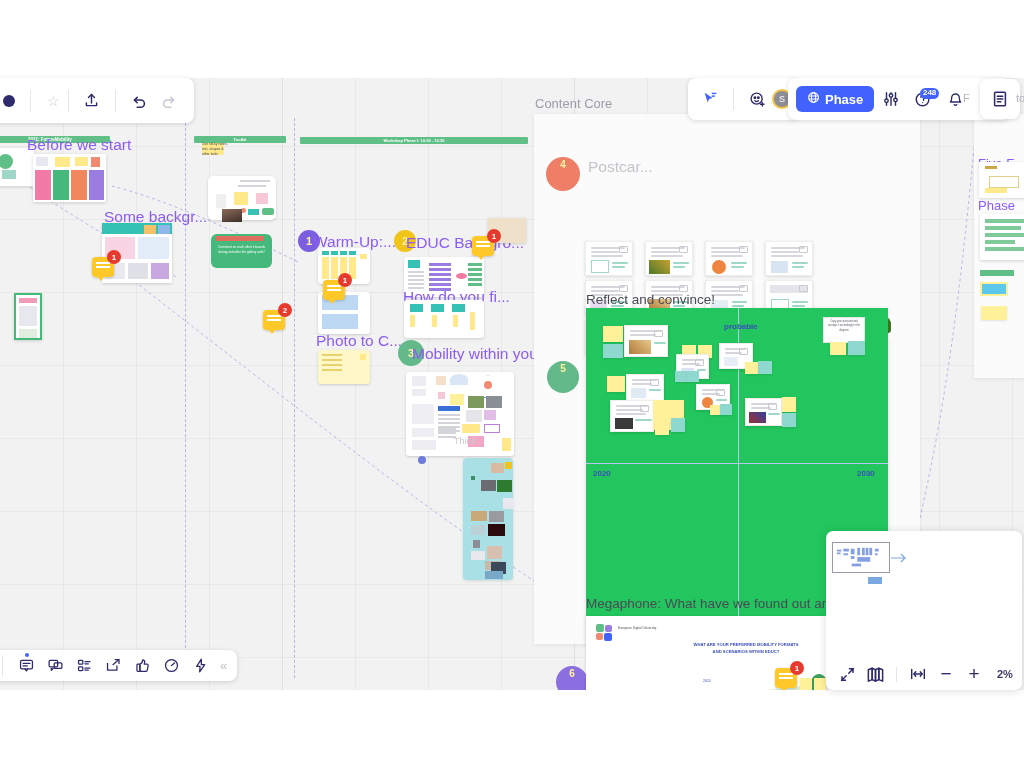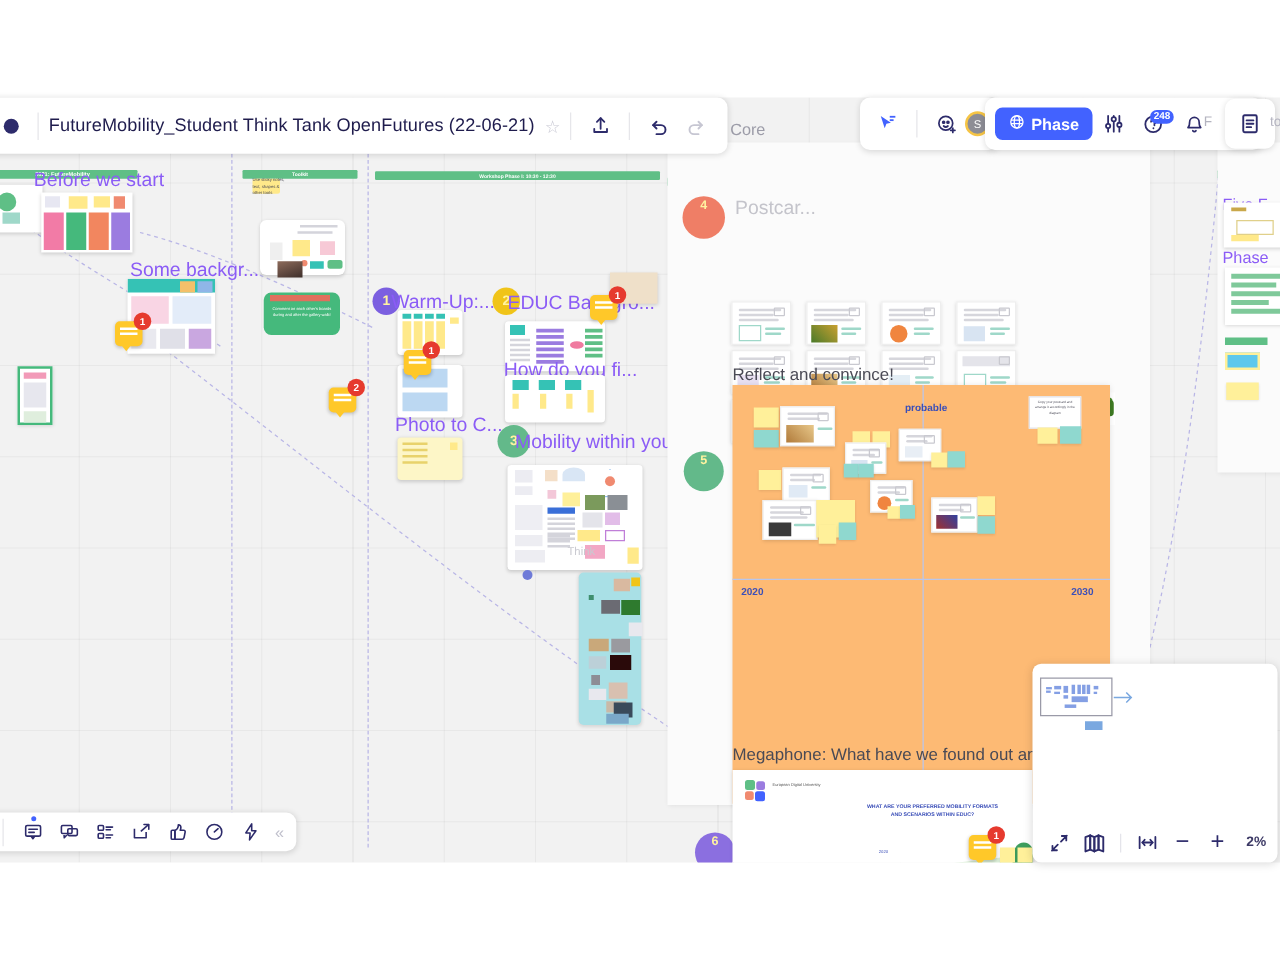--- a/index.html
+++ b/index.html
@@ -101,21 +101,21 @@
 
   
   .slide { position:absolute; background:#fff; border:1px solid #eee;
     box-shadow:0 1px 3px rgba(0,0,0,.15); }
   .slide .tl { position:absolute; left:5px; background:#d6d6dc; height:1.7px; border-radius:1px; }
   .slide .bx { position:absolute; border:1px solid #9fd8c9; }
   .slide .ic { position:absolute; right:4px; top:4px; width:9px; height:7px;
     border:1px solid #c9c9d0; border-radius:1px; }
 
   
-  .matrix { position:absolute; background:#fdba74; box-shadow:0 1px 5px rgba(0,0,0,.13); }
+  .matrix { position:absolute; background:#22c55e; box-shadow:0 1px 5px rgba(0,0,0,.13); }
   .mx-h { position:absolute; left:0; right:0; height:1px; background:#b9c6ec; }
   .mx-v { position:absolute; top:0; bottom:0; width:1px; background:#b9c6ec; }
   .mx-lab { position:absolute; color:#3b4fb8; font-size:8px; font-weight:bold; }
 
   .photo { position:absolute; background:#bdbdc4; }
 </style>
 </head>
 <body>
 
 <div id="root">
@@ -575,21 +575,20 @@
   </div>
 
   <div class="topbar">
     <div class="tb-left">
       <div class="tb-home">
         <svg width="16" height="16" viewBox="0 0 16 16">
             <circle cx="8" cy="8" r="6" fill="#2d2b6b"></circle>
           </svg>
       </div>
       <div class="divline"></div>
-      <div class="board-title">FutureMobility_Student Think Tank OpenFutures (22-06-21)</div>
       <div class="star">☆</div>
       <div class="divline"></div>
       <div class="tb-ico">
         <svg width="17" height="17" viewBox="0 0 20 20" fill="none" stroke="#2d2b6b" stroke-width="1.7" stroke-linecap="round" stroke-linejoin="round">
           <path d="M10 13V3"></path>
             <path d="M6.5 6.5L10 3l3.5 3.5"></path>
             <path d="M4 13v3h12v-3"></path>
         </svg>
       </div>
       <div class="divline"></div>

